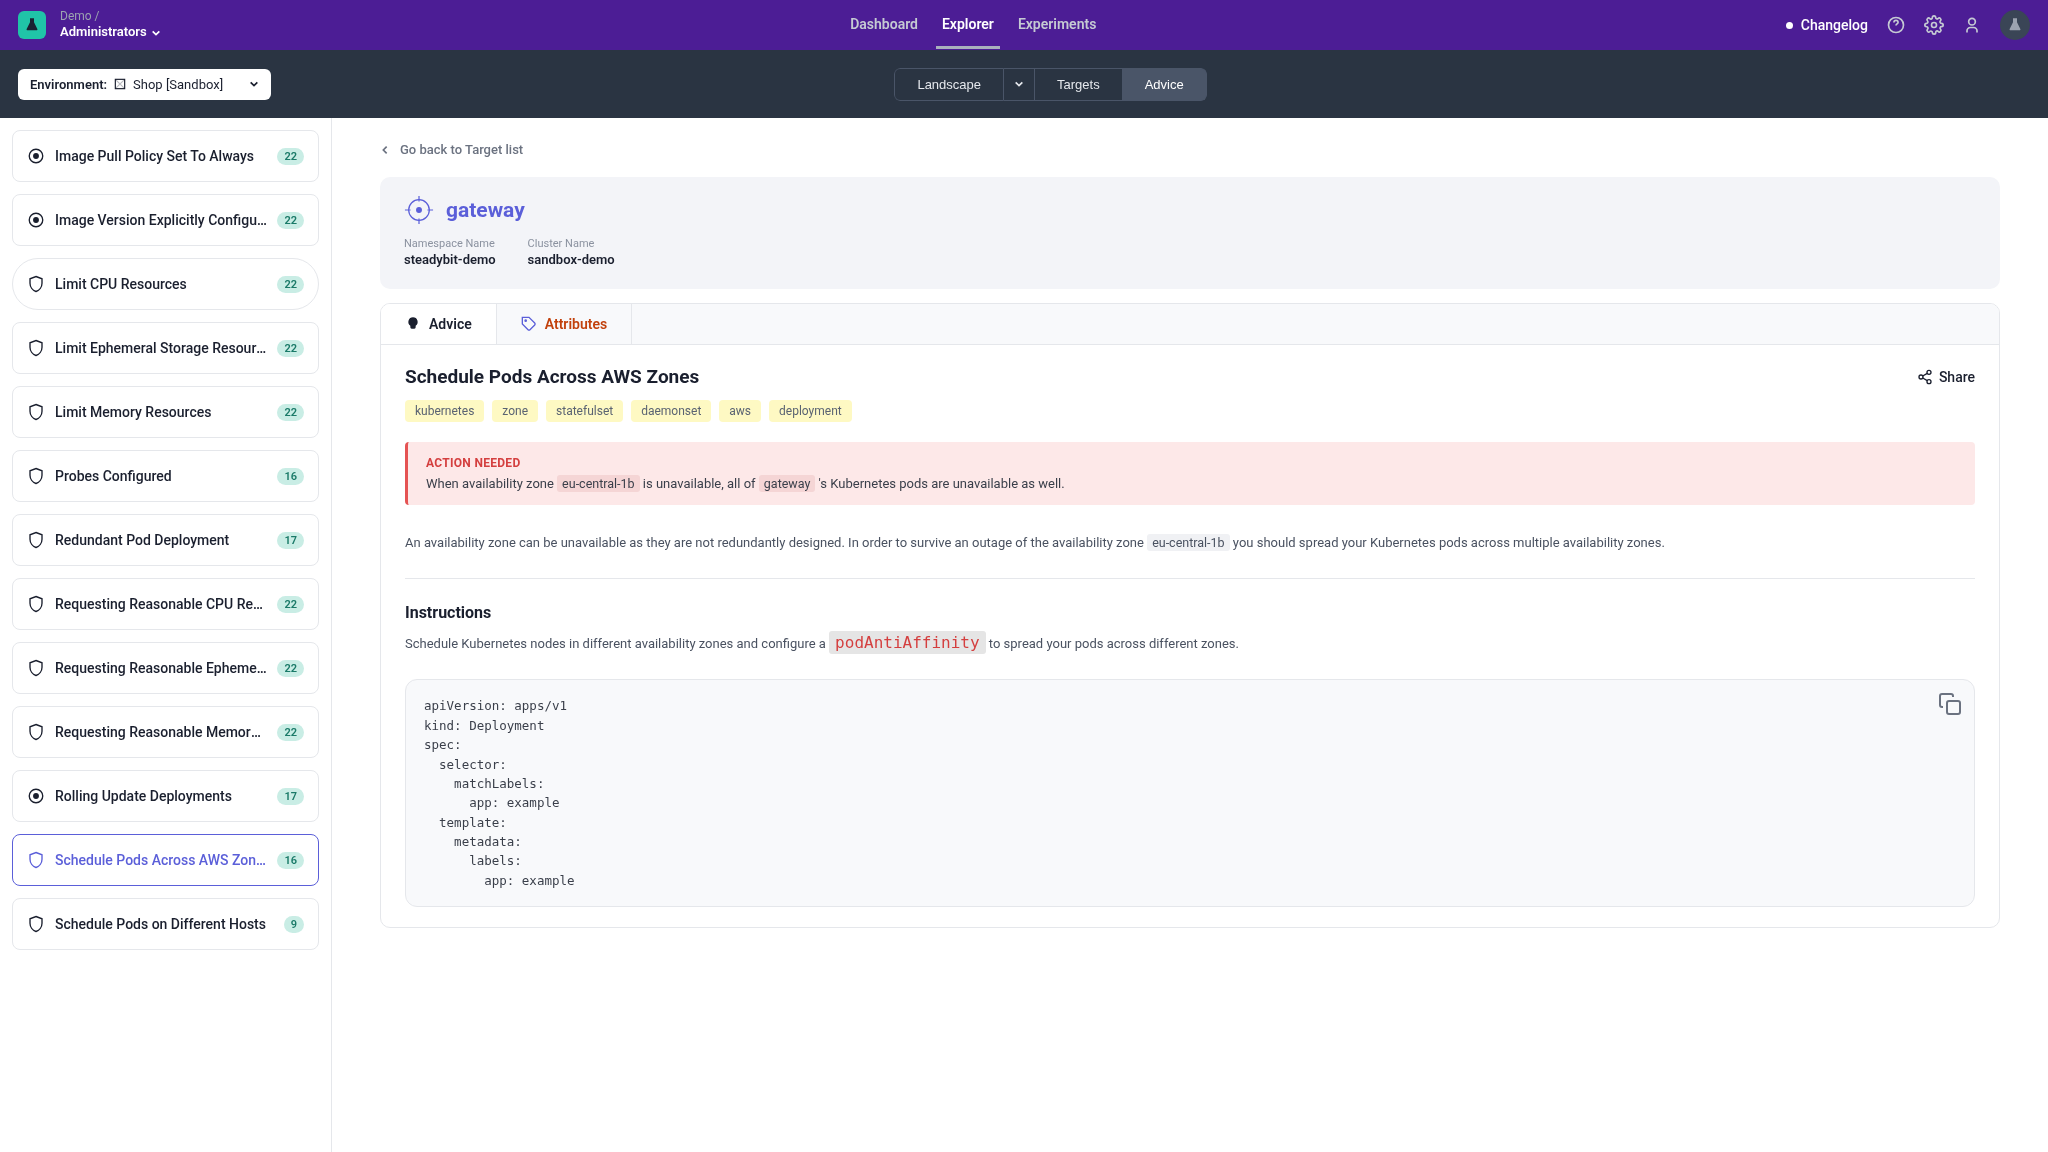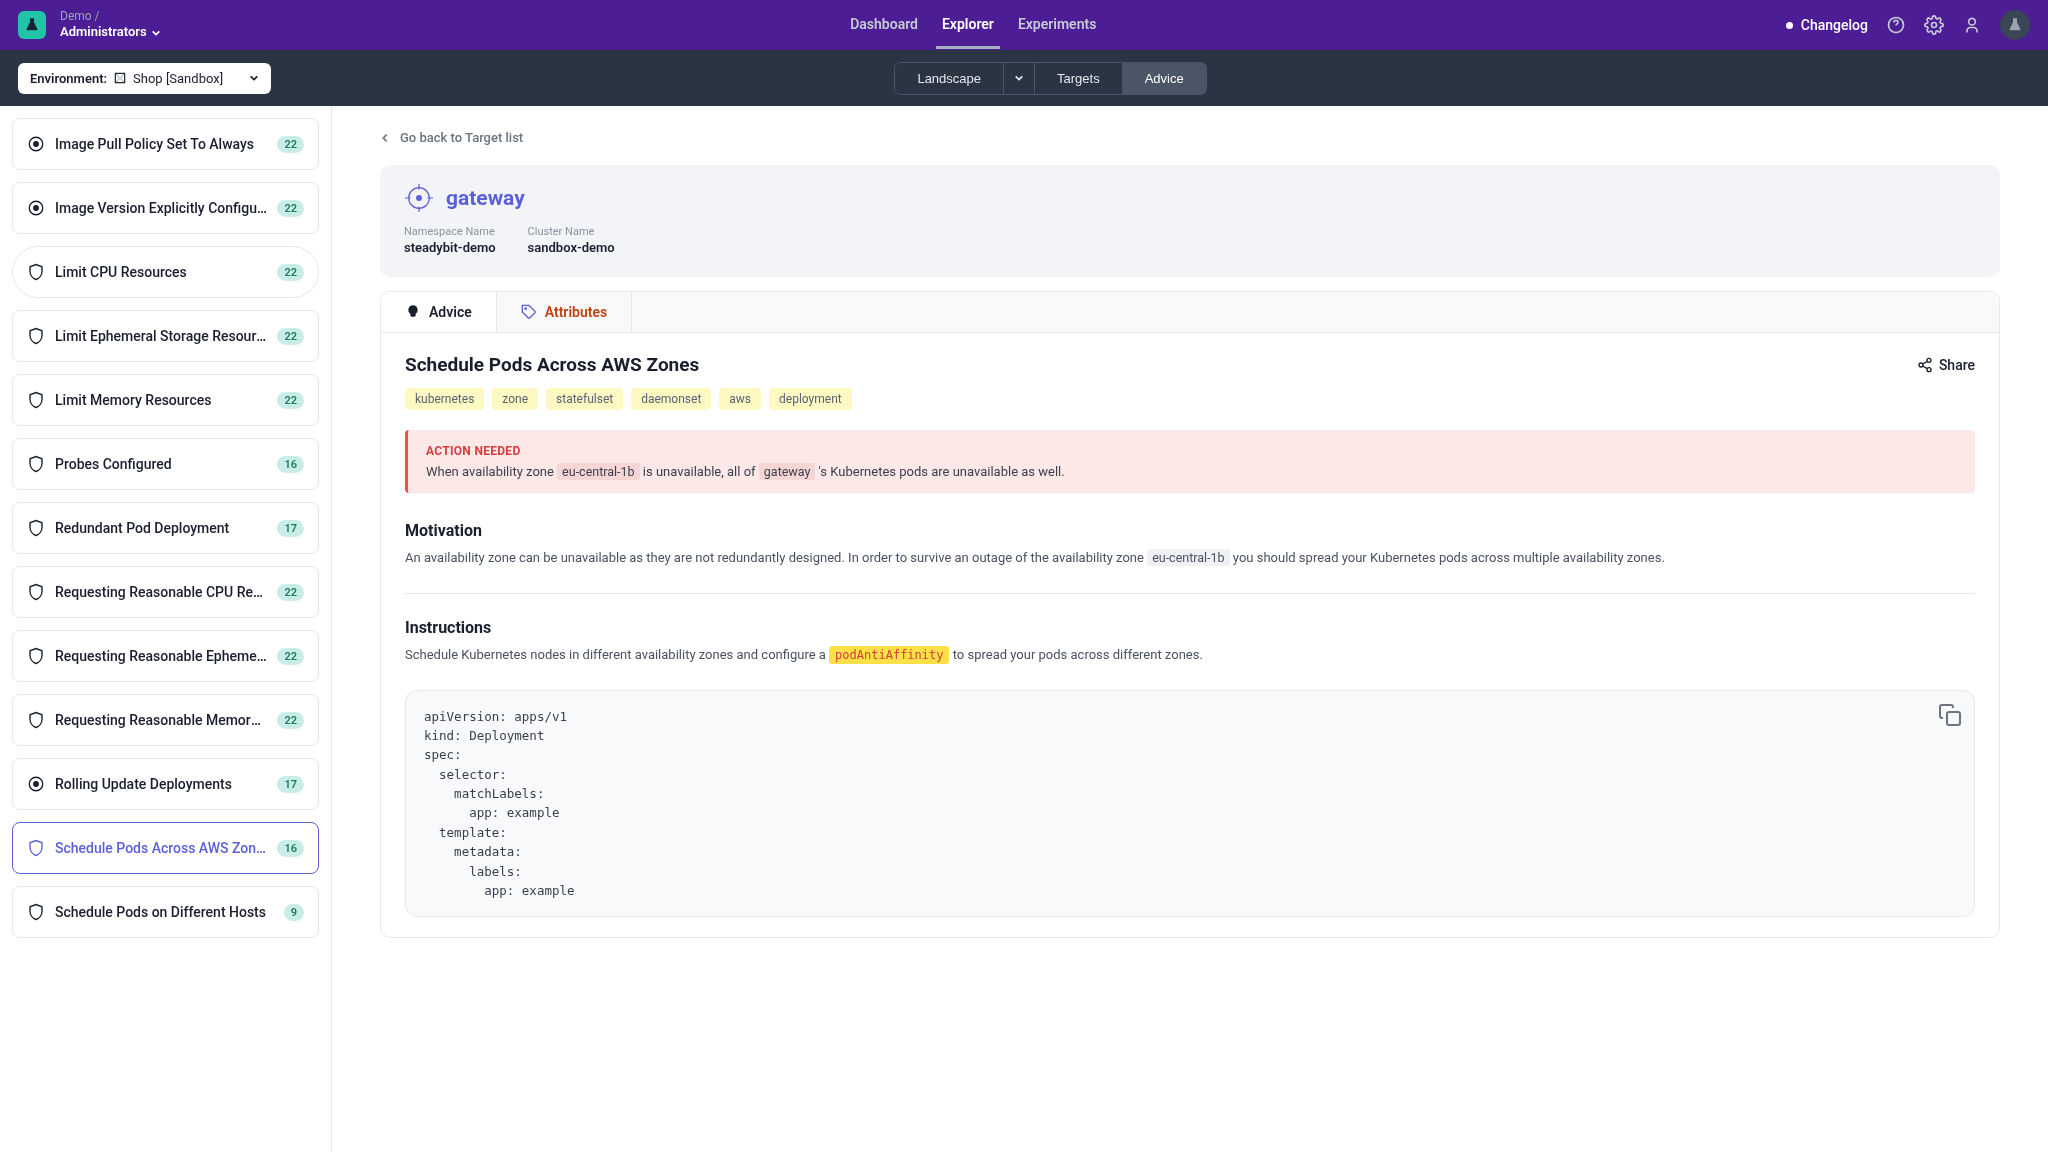--- a/index.html
+++ b/index.html
@@ -15,21 +15,21 @@
   .nav-center { flex: 1; display: flex; justify-content: center; gap: 12px; }
   .nav-center a { color: #c5cad3; text-decoration: none; font-weight: 600; padding: 14px 6px; border-bottom: 3px solid transparent; }
   .nav-center a.active { color: #fff; border-bottom-color: #a9b0bd; }
   .nav-right { display: flex; align-items: center; gap: 18px; }
   .changelog { display: flex; align-items: center; gap: 8px; color: #fff; font-weight: 500; font-size: 14px; }
   .dot-ind { width: 7px; height: 7px; border-radius: 50%; background: #fff; }
   .icon-btn { width: 20px; height: 20px; display: flex; align-items: center; justify-content: center; cursor: pointer; }
   .avatar { width: 30px; height: 30px; border-radius: 50%; background: #3a4556; display: flex; align-items: center; justify-content: center; }
   
   
-  .subbar { background: #2a3442; height: 56px; display: flex; align-items: center; padding: 0 18px; }
+  .subbar { background: #2a3442; height: 68px; display: flex; align-items: center; padding: 0 18px; }
   .env-select { background: #fff; color: #1a1f2e; border-radius: 6px; padding: 8px 12px; display: flex; align-items: center; gap: 6px; font-size: 13px; }
   .env-label { font-weight: 600; }
   .env-value { display: flex; align-items: center; gap: 6px; }
   .subbar-center { flex: 1; display: flex; justify-content: center; }
   .seg-group { display: flex; border-radius: 6px; overflow: hidden; }
   .seg { background: transparent; border: 1px solid #4a5568; color: #e5e8ed; padding: 8px 22px; font-size: 13px; font-weight: 500; cursor: pointer; }
   .seg + .seg { border-left: none; }
   .seg.dd { padding: 8px 10px; }
   .seg.active { background: #4a5568; color: #fff; }
   .seg:first-child { border-radius: 6px 0 0 6px; }
@@ -75,21 +75,21 @@
   .alert { background: #fde8e8; border-left: 3px solid #e55353; border-radius: 4px; padding: 14px 18px; margin-bottom: 28px; }
   .alert-title { color: #d43f3f; font-size: 12px; font-weight: 700; letter-spacing: 0.3px; margin-bottom: 6px; }
   .alert-body { font-size: 13px; color: #3a3f4a; }
   .code-inline { background: #f0f1f4; padding: 1px 5px; border-radius: 3px; font-size: 12.5px; }
   .alert .code-inline { background: #f5d5d5; }
   
   .section { margin-bottom: 24px; }
   .section-divider { border-top: 1px solid #e5e7eb; margin-bottom: 24px; }
   .section h3 { font-size: 16px; font-weight: 700; margin-bottom: 8px; }
   .section p { font-size: 13px; color: #4a5261; line-height: 1.6; }
-  .code-pod { background: #fde047; font-family: ui-monospace, monospace; font-size: 12px; padding: 2px 6px; border-radius: 3px; color: #d43f3f; }
+  .code-pod { background: #e5e5e5; font-family: ui-monospace, monospace; font-size: 16px; padding: 2px 6px; border-radius: 3px; color: #d43f3f; }
   
   .codeblock { background: #f8f9fb; border: 1px solid #e5e7eb; border-radius: 12px; padding: 16px 18px; font-family: ui-monospace, Menlo, monospace; font-size: 12.5px; line-height: 1.55; color: #3a3f4a; position: relative; white-space: pre; }
   .copy-btn { position: absolute; top: 12px; right: 12px; width: 24px; height: 24px; cursor: pointer; }
   
   .chev { width: 10px; height: 10px; }
 </style>
 </head>
 <body>
 
 <div class="topbar">
@@ -344,21 +344,20 @@
           <div class="alert-body">
             <span>When availability zone </span>
             <span class="code-inline">eu-central-1b</span>
             <span> is unavailable, all of </span>
             <span class="code-inline">gateway</span>
             <span> 's Kubernetes pods are unavailable as well.</span>
           </div>
         </div>
 
         <div class="section">
-          <h3>Motivation</h3>
           <p>
             <span>An availability zone can be unavailable as they are not redundantly designed. In order to survive an outage of the availability zone </span>
             <span class="code-inline">eu-central-1b</span>
             <span> you should spread your Kubernetes pods across multiple availability zones.</span>
           </p>
         </div>
 
         <div class="section-divider"></div>
 
         <div class="section">

